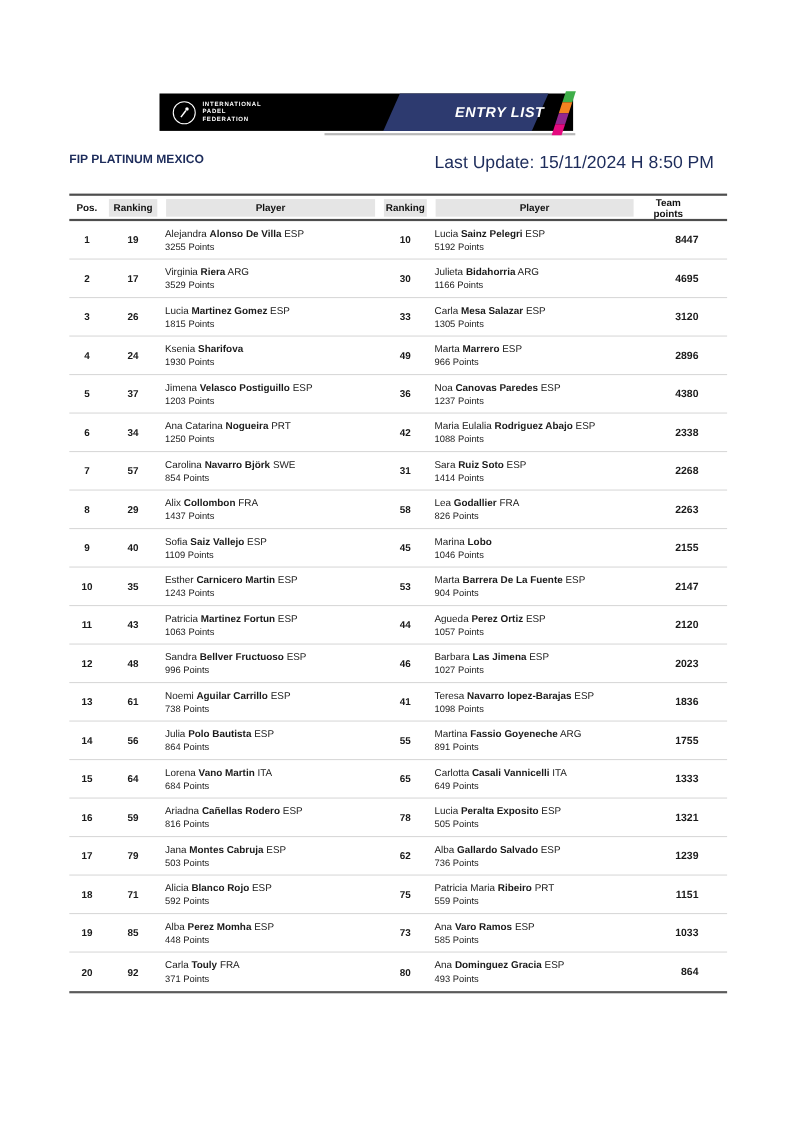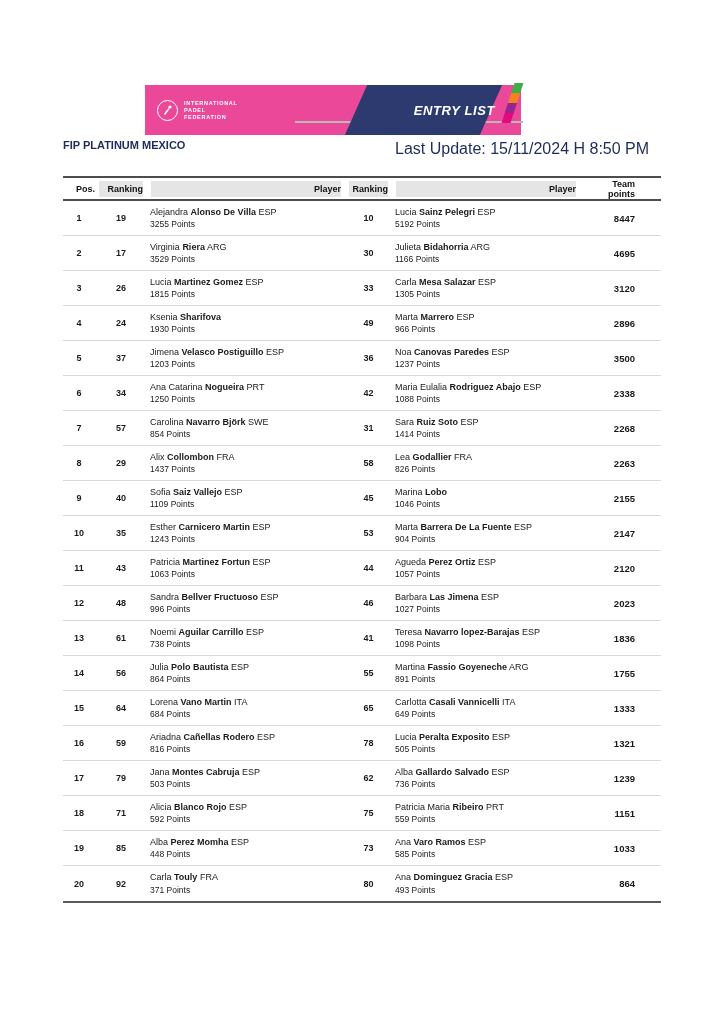--- a/index.html
+++ b/index.html
@@ -1,20 +1,20 @@
 <!DOCTYPE html>
 <html><head>
 <meta charset="utf-8">
 <style>
   * { margin:0; padding:0; box-sizing:border-box; }
   html,body { background:#ffffff; font-family:"Liberation Sans", sans-serif; }
   .page { position:relative; width:724px; height:1024px; background:#fff; overflow:hidden; margin:0 auto; }
 
   
-  .banner { position:absolute; left:145px; top:85px; width:376px; height:50px; background:#ec4899; }
+  .banner { position:absolute; left:145px; top:85px; width:376px; height:34px; background:#000000; }
   .logo-block { position:absolute; left:12px; top:0; height:100%; display:flex; align-items:center; gap:6px; z-index:2; }
   .logo-circle { width:21px; height:21px; border:1.5px solid #fff; border-radius:50%; display:flex; align-items:center; justify-content:center; }
   .org-text { display:flex; flex-direction:column; color:#fff; font-size:5.5px; line-height:7px; letter-spacing:0.7px; font-weight:bold; }
   .banner-accent { position:absolute; right:30px; top:0; height:100%; width:135px; background:#2d3a6f; transform:skewX(-24deg); z-index:1; }
   .entry-list { position:absolute; right:26px; top:50%; transform:translateY(-50%); color:#fff; font-style:italic; font-weight:bold; font-size:13px; letter-spacing:0.6px; z-index:3; }
   .stripes { position:absolute; right:4px; top:-2px; width:9px; height:40px; transform:skewX(-18deg); display:flex; flex-direction:column; z-index:4; }
   .stripes span { flex:1; }
   .stripe-green  { background:#3fae49; }
   .stripe-orange { background:#f58220; }
   .stripe-purple { background:#93268f; }
@@ -22,21 +22,21 @@
   .banner-underline { position:absolute; left:295px; top:121px; width:228px; height:2px; background:#b8b8b8; }
 
   
   .doc-title   { position:absolute; left:63px;  top:139px; font-size:11px; font-weight:bold; color:#1d2c5b; }
   .last-update { position:absolute; left:395px; top:140px; font-size:16px; color:#1d2c5b; }
 
   
   .etable { position:absolute; left:63px; top:176px; width:598px; }
   .thead, .trow { display:grid; grid-template-columns:32px 52px 198px 47px 188px 81px; align-items:center; }
   .thead { height:25px; border-top:2px solid #4d4d4d; border-bottom:2px solid #4d4d4d; font-weight:bold; font-size:9px; color:#111; }
-  .hc { text-align:right; }
+  .hc { text-align:center; }
   .hbg { display:block; margin:0 4px; padding:3px 0; background:#e5e5e5; }
   .hc.team { padding-right:26px; line-height:10px; }
   #tbody { border-bottom:2px solid #5a5a5a; }
   .trow { height:35px; border-bottom:1px solid #d9d9d9; font-size:9px; color:#1a1a1a; }
   .trow:last-child { border-bottom:none; }
   .cell.pos, .cell.rank { text-align:center; font-weight:bold; }
   .cell.player { padding-left:3px; }
   .pname { line-height:12.5px; }
   .bold { font-weight:bold; }
   .ppoints { line-height:12.5px; font-size:8.5px; }
@@ -201,21 +201,21 @@
     </div>
     <div class="cell rank">36</div>
     <div class="cell player">
       <div class="pname">
         <span>Noa</span>
         <span class="bold">Canovas Paredes</span>
         <span>ESP</span>
       </div>
       <div class="ppoints">1237 Points</div>
     </div>
-    <div class="cell team">3500</div>
+    <div class="cell team">4380</div>
   </div>
 
   <div class="trow">
     <div class="cell pos">6</div>
     <div class="cell rank">34</div>
     <div class="cell player">
       <div class="pname">
         <span>Ana Catarina</span>
         <span class="bold">Nogueira</span>
         <span>PRT</span>

